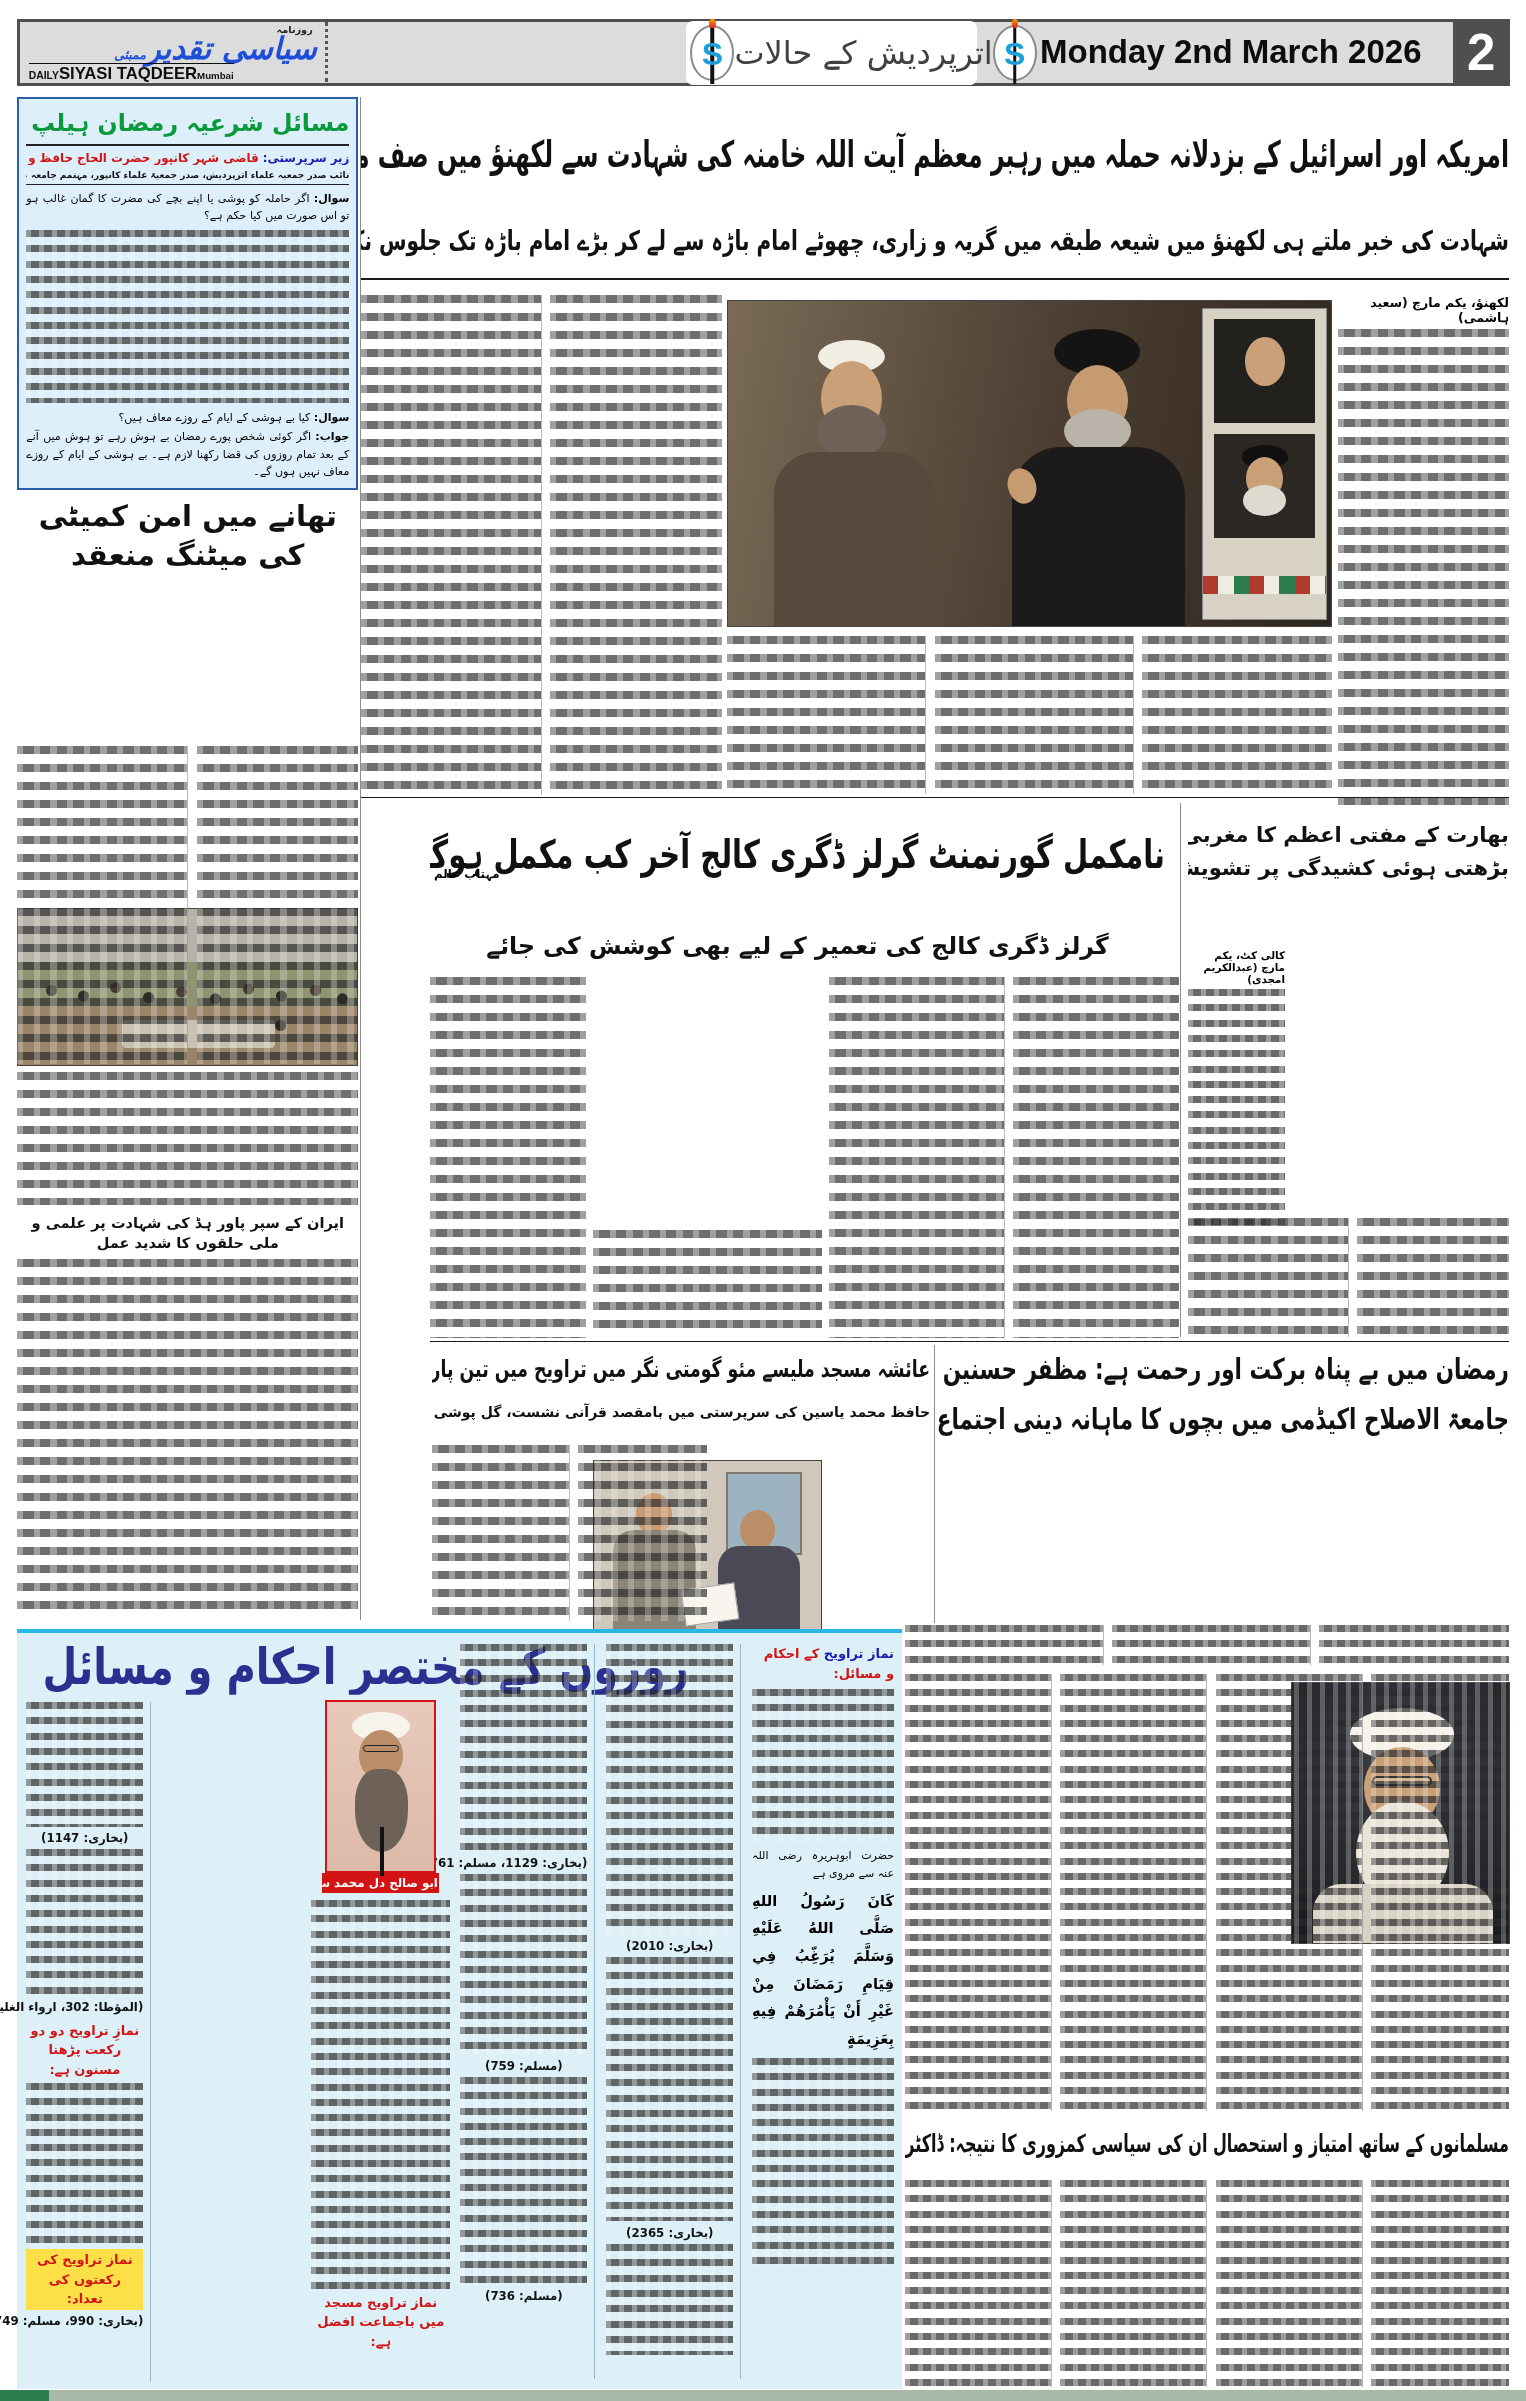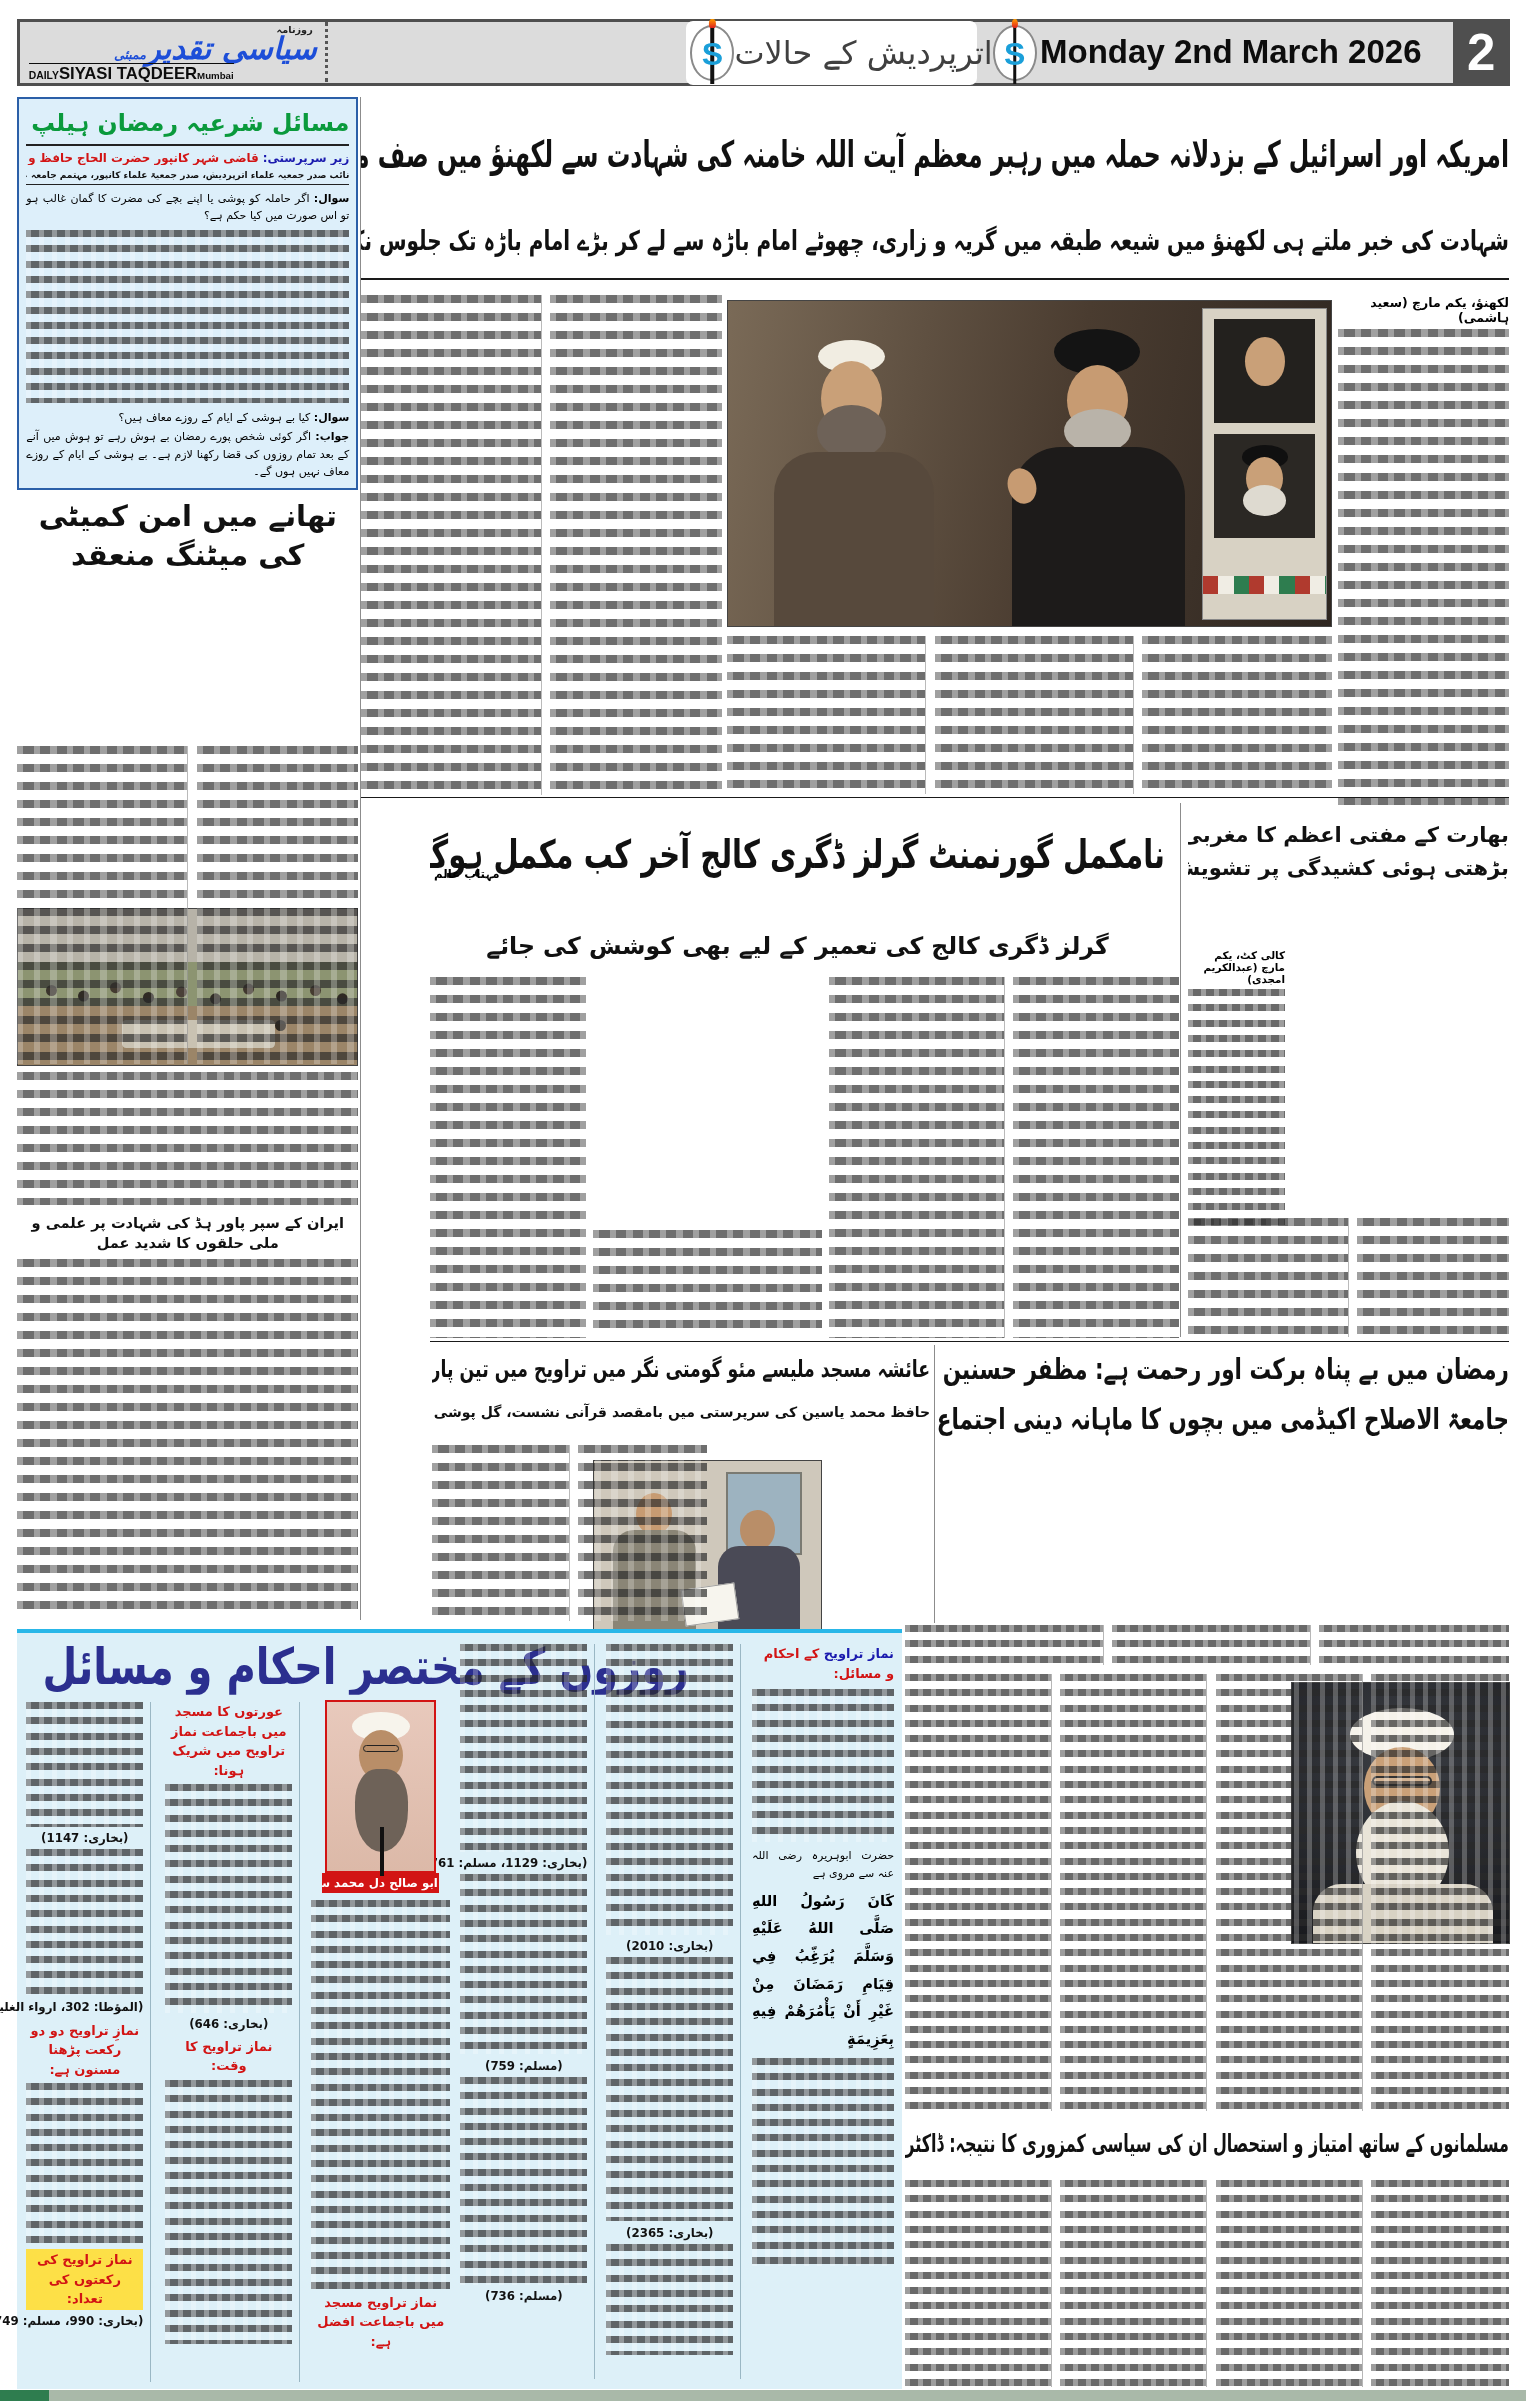--- a/index.html
+++ b/index.html
@@ -257,27 +257,20 @@
       <div class="cap-ellipse" style="left:32px;top:28px;width:44px;height:51px;background:#b98e68"></div>
       <div class="abs" style="left:36px;top:43px;width:36px;height:7px;border:1.4px solid #222;border-radius:4.2px"></div>
       <div class="cap-ellipse" style="left:28px;top:67px;width:53px;height:83px;background:#6e6258;border-radius:40% 40% 50% 50%"></div>
       <div class="abs" style="left:53px;top:125px;width:3.5px;height:49px;background:#111"></div>
     </div>
     <div class="rtl" style="width:117px;margin:0 auto;background:#d21414;color:#fff;font-size:11.8px;font-weight:bold;text-align:center;padding:2.8px 1.4px;white-space:nowrap;overflow:hidden">ابو صالح دل محمد سلفی</div>
     <div class="fill-sm" style="height:389px;margin-top:7px"></div>
     <div class="redhead" style="margin-top:4.2px">نماز تراویح مسجد میں باجماعت افضل ہے:</div>
   </div>
 
-  <div class="abs" style="right:602px;top:69px;width:135px;height:680px;border-right:0.7px solid #9ab7c4;padding-right:7px">
-    <div class="redhead">عورتوں کا مسجد میں باجماعت نماز تراویح میں شریک ہونا:</div>
-    <div class="fill-sm" style="height:229px;margin-top:4.2px"></div>
-    <div class="cite">(بخاری: 646)</div>
-    <div class="redhead" style="margin-top:5.6px">نماز تراویح کا وقت:</div>
-    <div class="fill-sm" style="height:264px;margin-top:4.2px"></div>
-  </div>
 
   <div class="abs" style="right:751px;top:69px;width:125px;height:680px;border-right:0.7px solid #9ab7c4;padding-right:7px">
     <div class="fill-sm" style="height:125px"></div>
     <div class="cite">(بخاری: 1147)</div>
     <div class="fill-sm" style="height:146px;margin-top:4.2px"></div>
     <div class="cite">(المؤطا: 302، ارواء الغلیل: 192/2)</div>
     <div class="redhead" style="margin-top:7px">نمازِ تراویح دو دو رکعت پڑھنا مسنون ہے:</div>
     <div class="fill-sm" style="height:160px;margin-top:4.2px"></div>
     <div class="redhead yellowhead" style="margin-top:5.6px">نماز تراویح کی رکعتوں کی تعداد:</div>
     <div class="cite">(بخاری: 990، مسلم: 749)</div>

